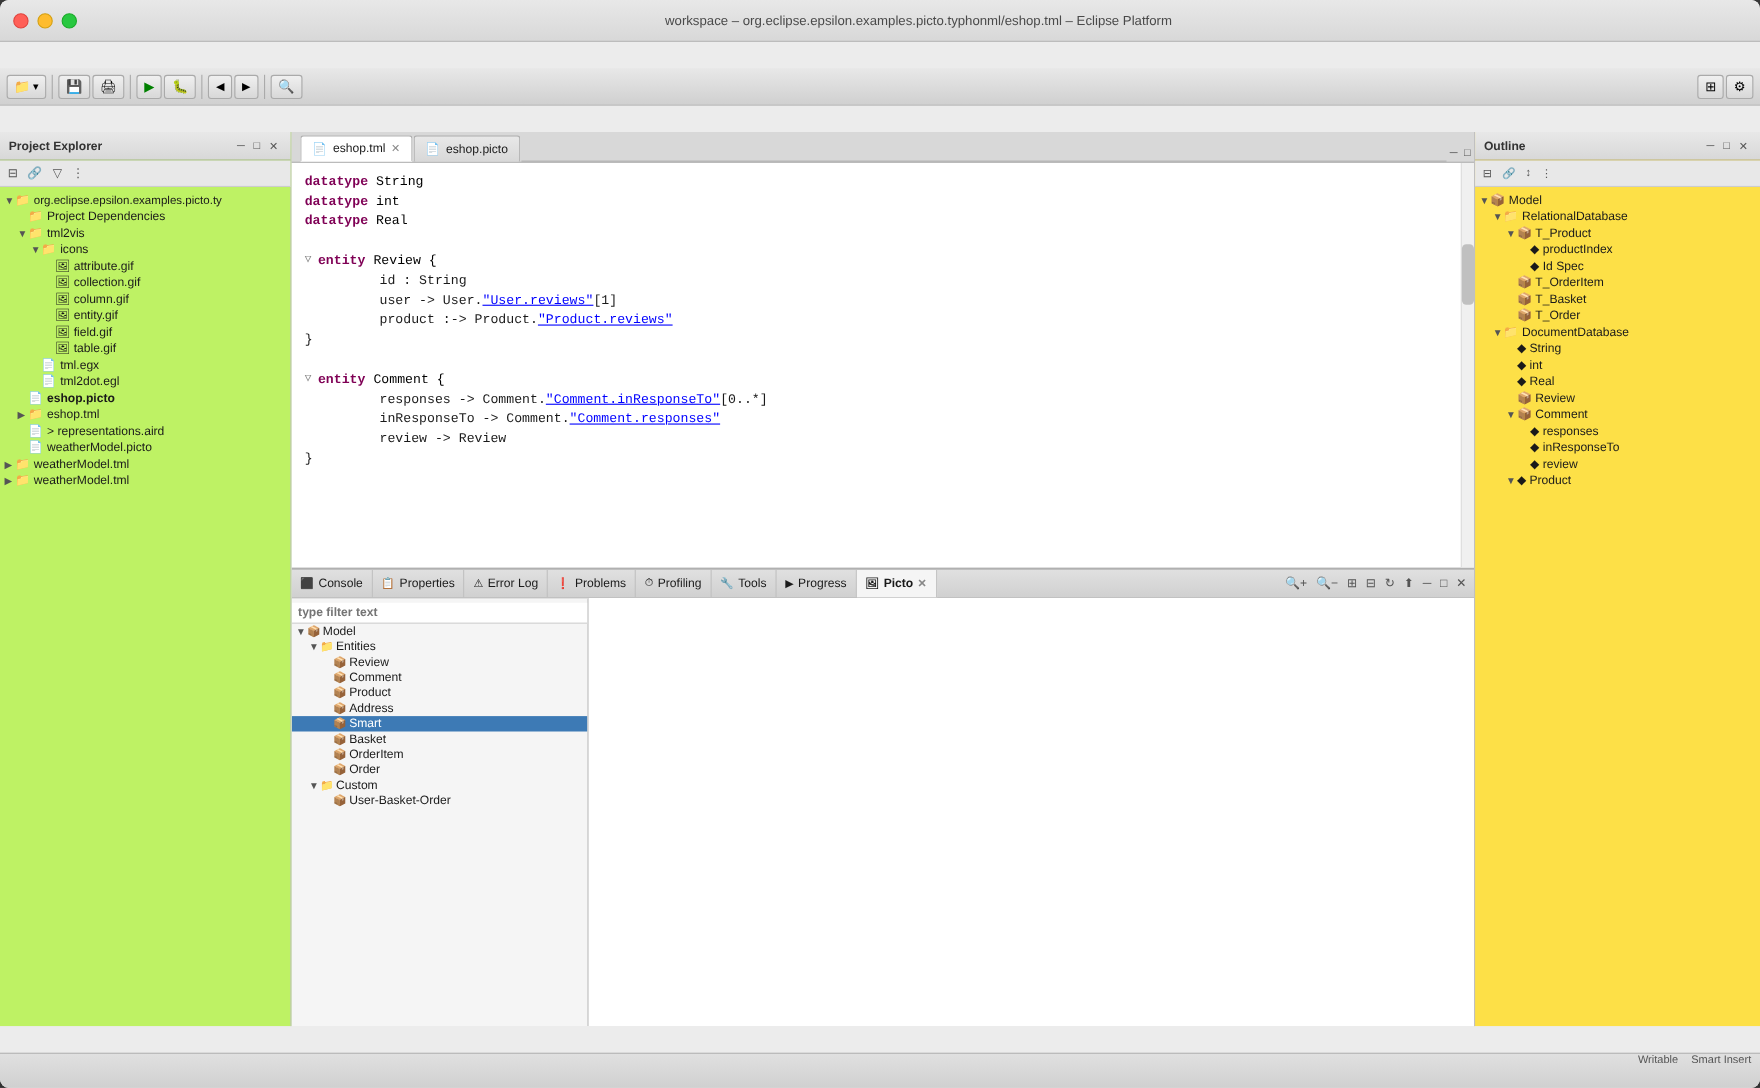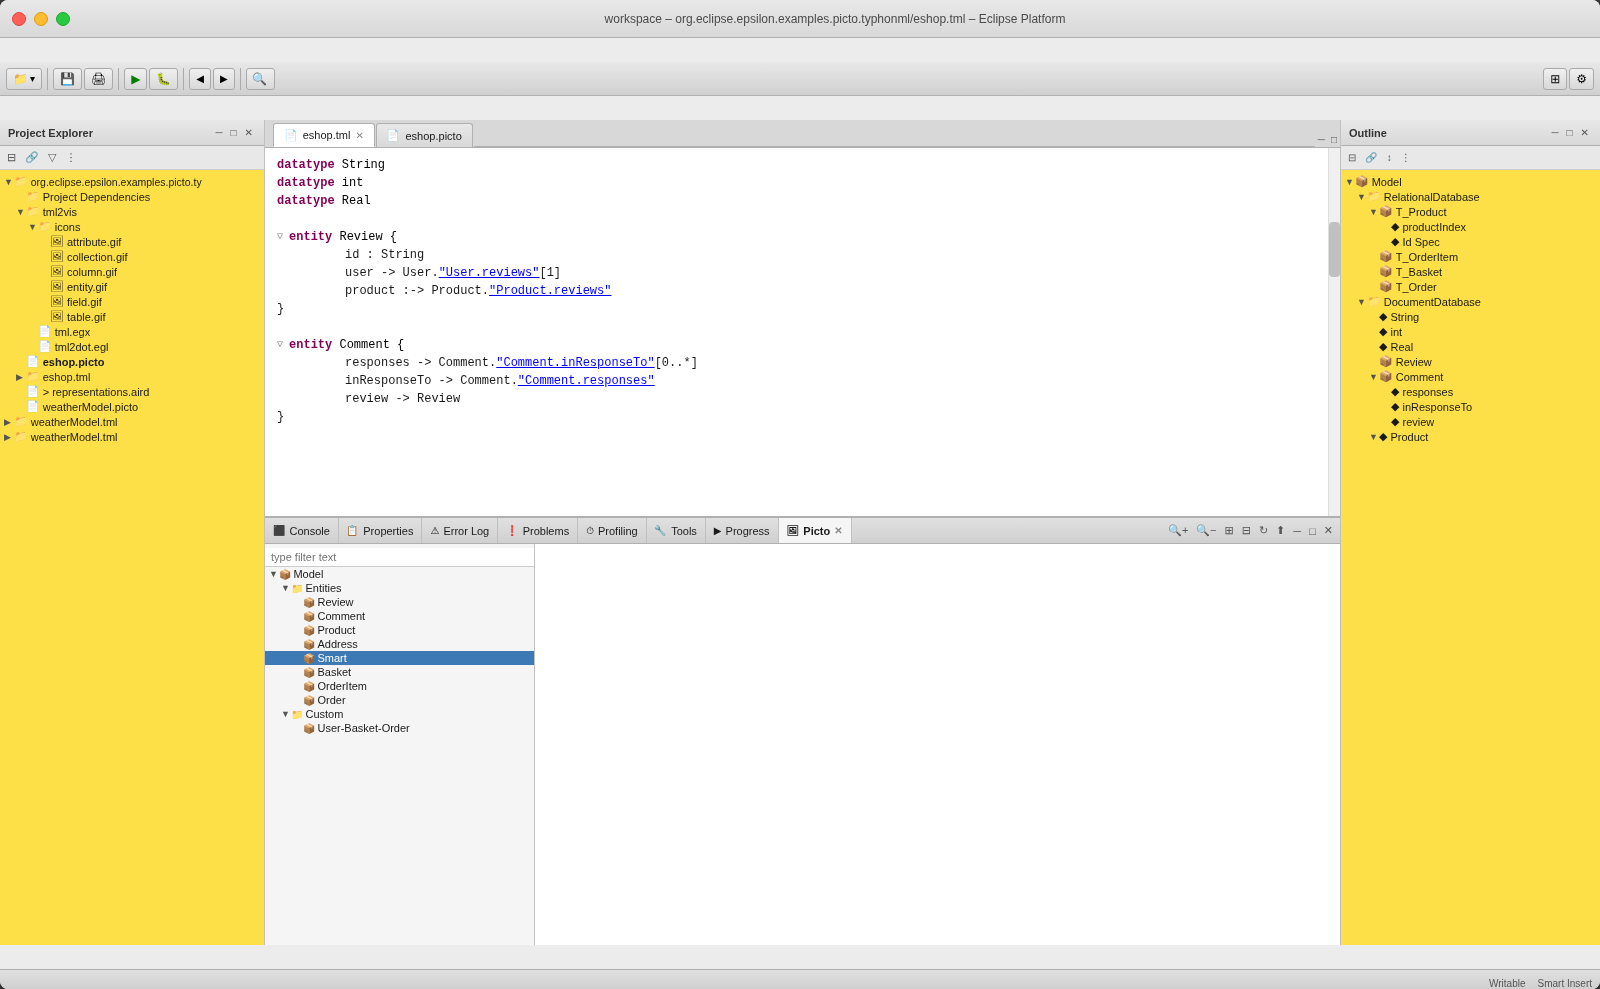--- a/index.html
+++ b/index.html
@@ -18,21 +18,21 @@
     
     .toolbar { background: linear-gradient(180deg, #e8e8e8, #d0d0d0); height: 34px; display: flex; align-items: center; padding: 0 6px; border-bottom: 1px solid #b0b0b0; flex-shrink: 0; gap: 2px; }
     .tb-btn { background: linear-gradient(180deg, #f0f0f0, #d8d8d8); border: 1px solid #aaa; border-radius: 3px; padding: 2px 6px; font-size: 10px; cursor: pointer; display: flex; align-items: center; gap: 2px; height: 22px; }
     .tb-sep { width: 1px; height: 22px; background: #aaa; margin: 0 3px; }
     .tb-icon { font-size: 12px; }
 
     
     .main-layout { display: flex; flex: 1; overflow: hidden; }
 
     
-    .left-panel { width: 265px; display: flex; flex-direction: column; background: #fde047; border-right: 1px solid #c0c0c0; flex-shrink: 0; }
+    .left-panel { width: 265px; display: flex; flex-direction: column; background: #bef264; border-right: 1px solid #c0c0c0; flex-shrink: 0; }
     .panel-header { background: linear-gradient(180deg, #e8e8e8, #d8d8d8); padding: 4px 8px; border-bottom: 1px solid #b0b0b0; display: flex; align-items: center; justify-content: space-between; height: 26px; }
     .panel-title { font-size: 11px; font-weight: 600; color: #333; }
     .panel-actions { display: flex; gap: 2px; }
     .panel-action-btn { background: none; border: none; cursor: pointer; font-size: 10px; color: #555; padding: 1px 3px; }
     .tree { flex: 1; overflow-y: auto; overflow-x: hidden; padding: 4px 0; }
     .tree-item { display: flex; align-items: center; padding: 1px 0; cursor: pointer; white-space: nowrap; font-size: 11px; }
     .tree-indent { display: inline-block; }
     .tree-arrow { display: inline-block; width: 10px; font-size: 9px; color: #555; flex-shrink: 0; }
     .tree-icon { margin-right: 3px; font-size: 11px; flex-shrink: 0; }
     .tree-label { font-size: 11px; }
@@ -56,32 +56,32 @@
     .bottom-panel { flex: 1; display: flex; flex-direction: column; overflow: hidden; background: #f5f5f5; }
     .console-tab-bar { display: flex; align-items: center; background: linear-gradient(180deg, #e0e0e0, #d0d0d0); border-bottom: 1px solid #b0b0b0; height: 26px; flex-shrink: 0; }
     .console-tab { display: flex; align-items: center; padding: 0 8px; height: 100%; font-size: 11px; cursor: pointer; border-right: 1px solid #c0c0c0; gap: 4px; }
     .console-tab.active { background: #f5f5f5; font-weight: 600; }
     .console-tab-icon { font-size: 10px; }
     .console-btn { background: none; border: none; cursor: pointer; font-size: 11px; color: #555; padding: 1px 3px; }
 
     
     .console-content { display: flex; flex: 1; overflow: hidden; }
     .console-tree { width: 270px; flex-shrink: 0; border-right: 1px solid #c0c0c0; overflow-y: auto; padding: 4px 0; background: #f5f5f5; }
-    .console-tree-filter { width: 100%; padding: 3px 6px; font-size: 11px; border: none; border-bottom: 1px solid #ccc; background: white; outline: none; color: #aaa; }
+    .console-tree-filter { width: 100%; padding: 3px 6px; font-size: 11px; border: none; border-bottom: 1px solid #ccc; background: white; outline: none; color: #aaa; font-weight: bold; }
     .ctree-item { display: flex; align-items: center; padding: 1px 0; font-size: 11px; cursor: pointer; white-space: nowrap; }
     .ctree-item.selected { background: #3d7ab5; color: white; }
     .ctree-icon { font-size: 10px; margin-right: 2px; }
 
     
     .diagram-area { flex: 1; overflow: auto; background: white; position: relative; }
 
     
     .right-panel { width: 260px; display: flex; flex-direction: column; background: #fde047; border-left: 1px solid #c0c0c0; flex-shrink: 0; }
 
-    .status-bar { height: 20px; background: linear-gradient(180deg, #e0e0e0, #d0d0d0); border-top: 1px solid #b0b0b0; display: flex; align-items: flex-end; padding: 0 8px; font-size: 10px; color: #555; flex-shrink: 0; }
+    .status-bar { height: 32px; background: linear-gradient(180deg, #e0e0e0, #d0d0d0); border-top: 1px solid #b0b0b0; display: flex; align-items: flex-start; padding: 0 8px; font-size: 10px; color: #555; flex-shrink: 0; }
 
     
     ::-webkit-scrollbar { width: 8px; height: 8px; }
     ::-webkit-scrollbar-track { background: #f0f0f0; }
     ::-webkit-scrollbar-thumb { background: #b0b0b0; border-radius: 4px; }
   </style>
 </head>
 <body>
 
 <div class="window">

